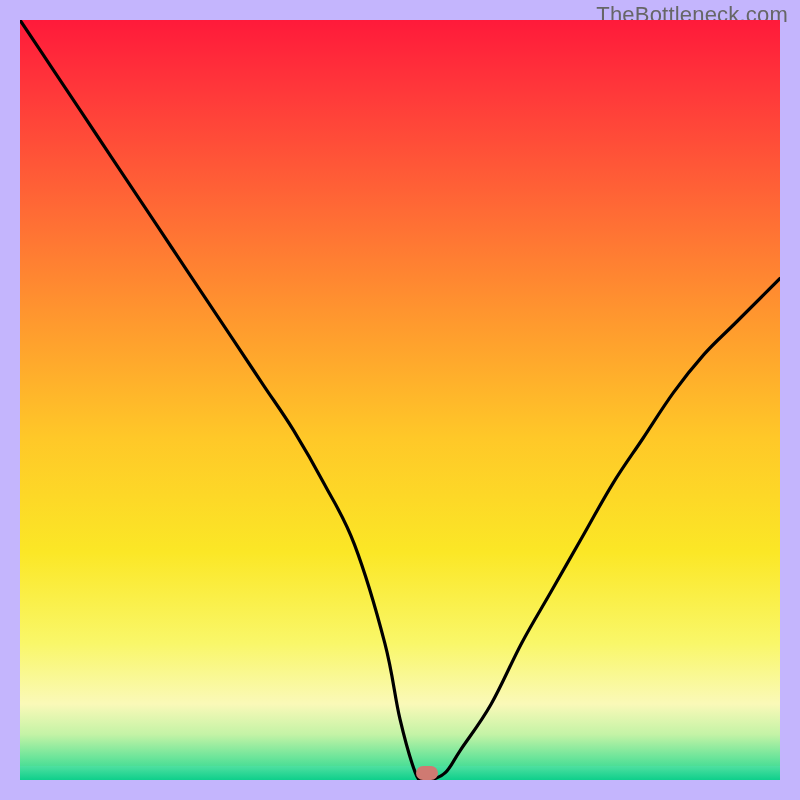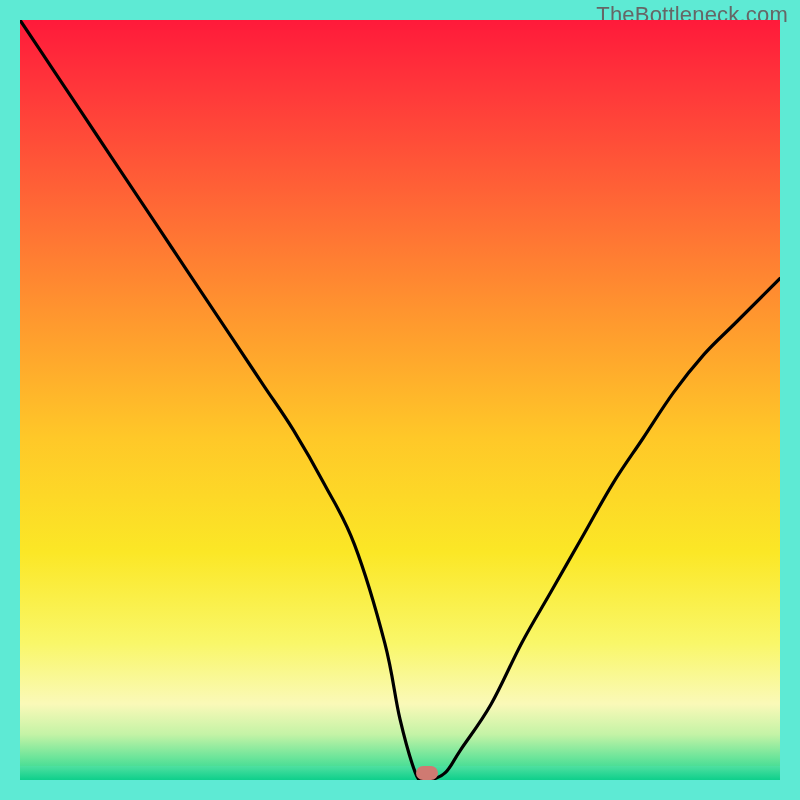--- a/index.html
+++ b/index.html
@@ -7,21 +7,21 @@
     padding: 0;
     width: 800px;
     height: 800px;
     background: #000;
     overflow: hidden;
   }
   .frame {
     position: relative;
     width: 800px;
     height: 800px;
-    background: #5eead4;
+    background: #c4b5fd;
   }
   .watermark {
     position: absolute;
     top: 2px;
     right: 12px;
     color: #666;
     font-family: Arial, Helvetica, sans-serif;
     font-size: 22px;
     font-weight: 500;
     letter-spacing: 0.2px;

